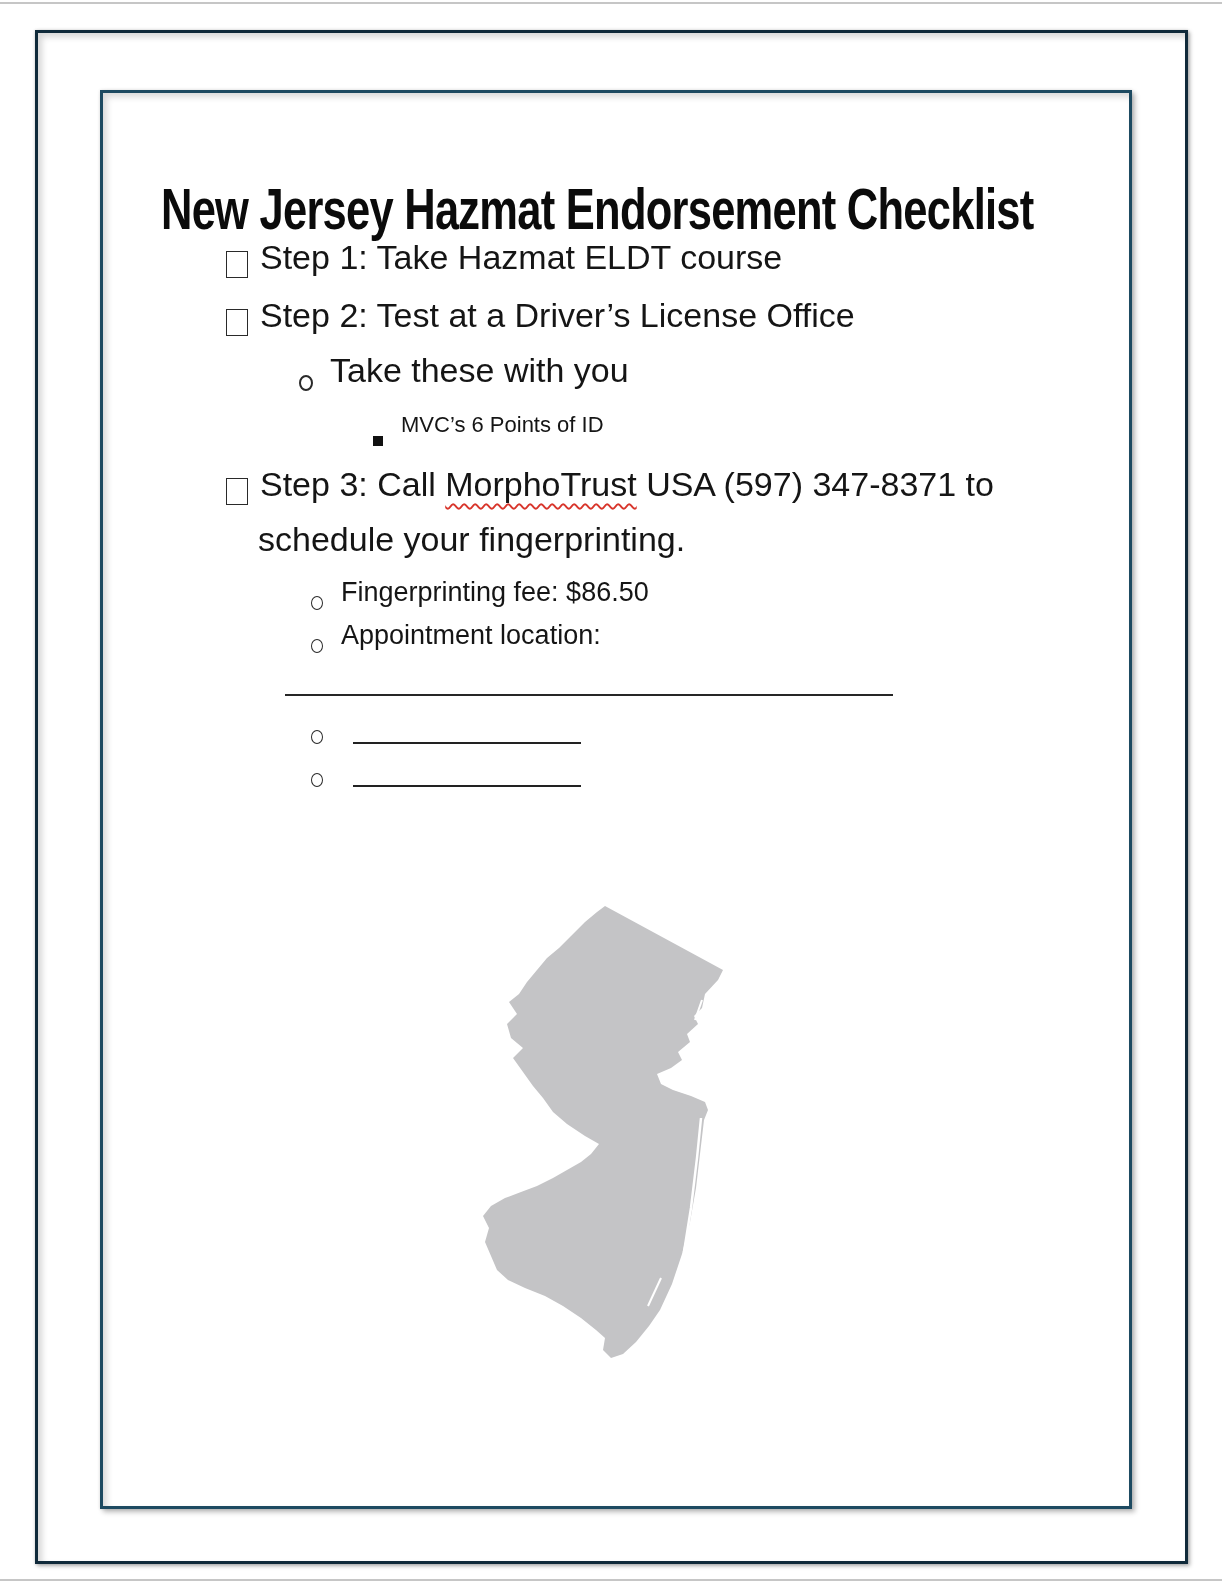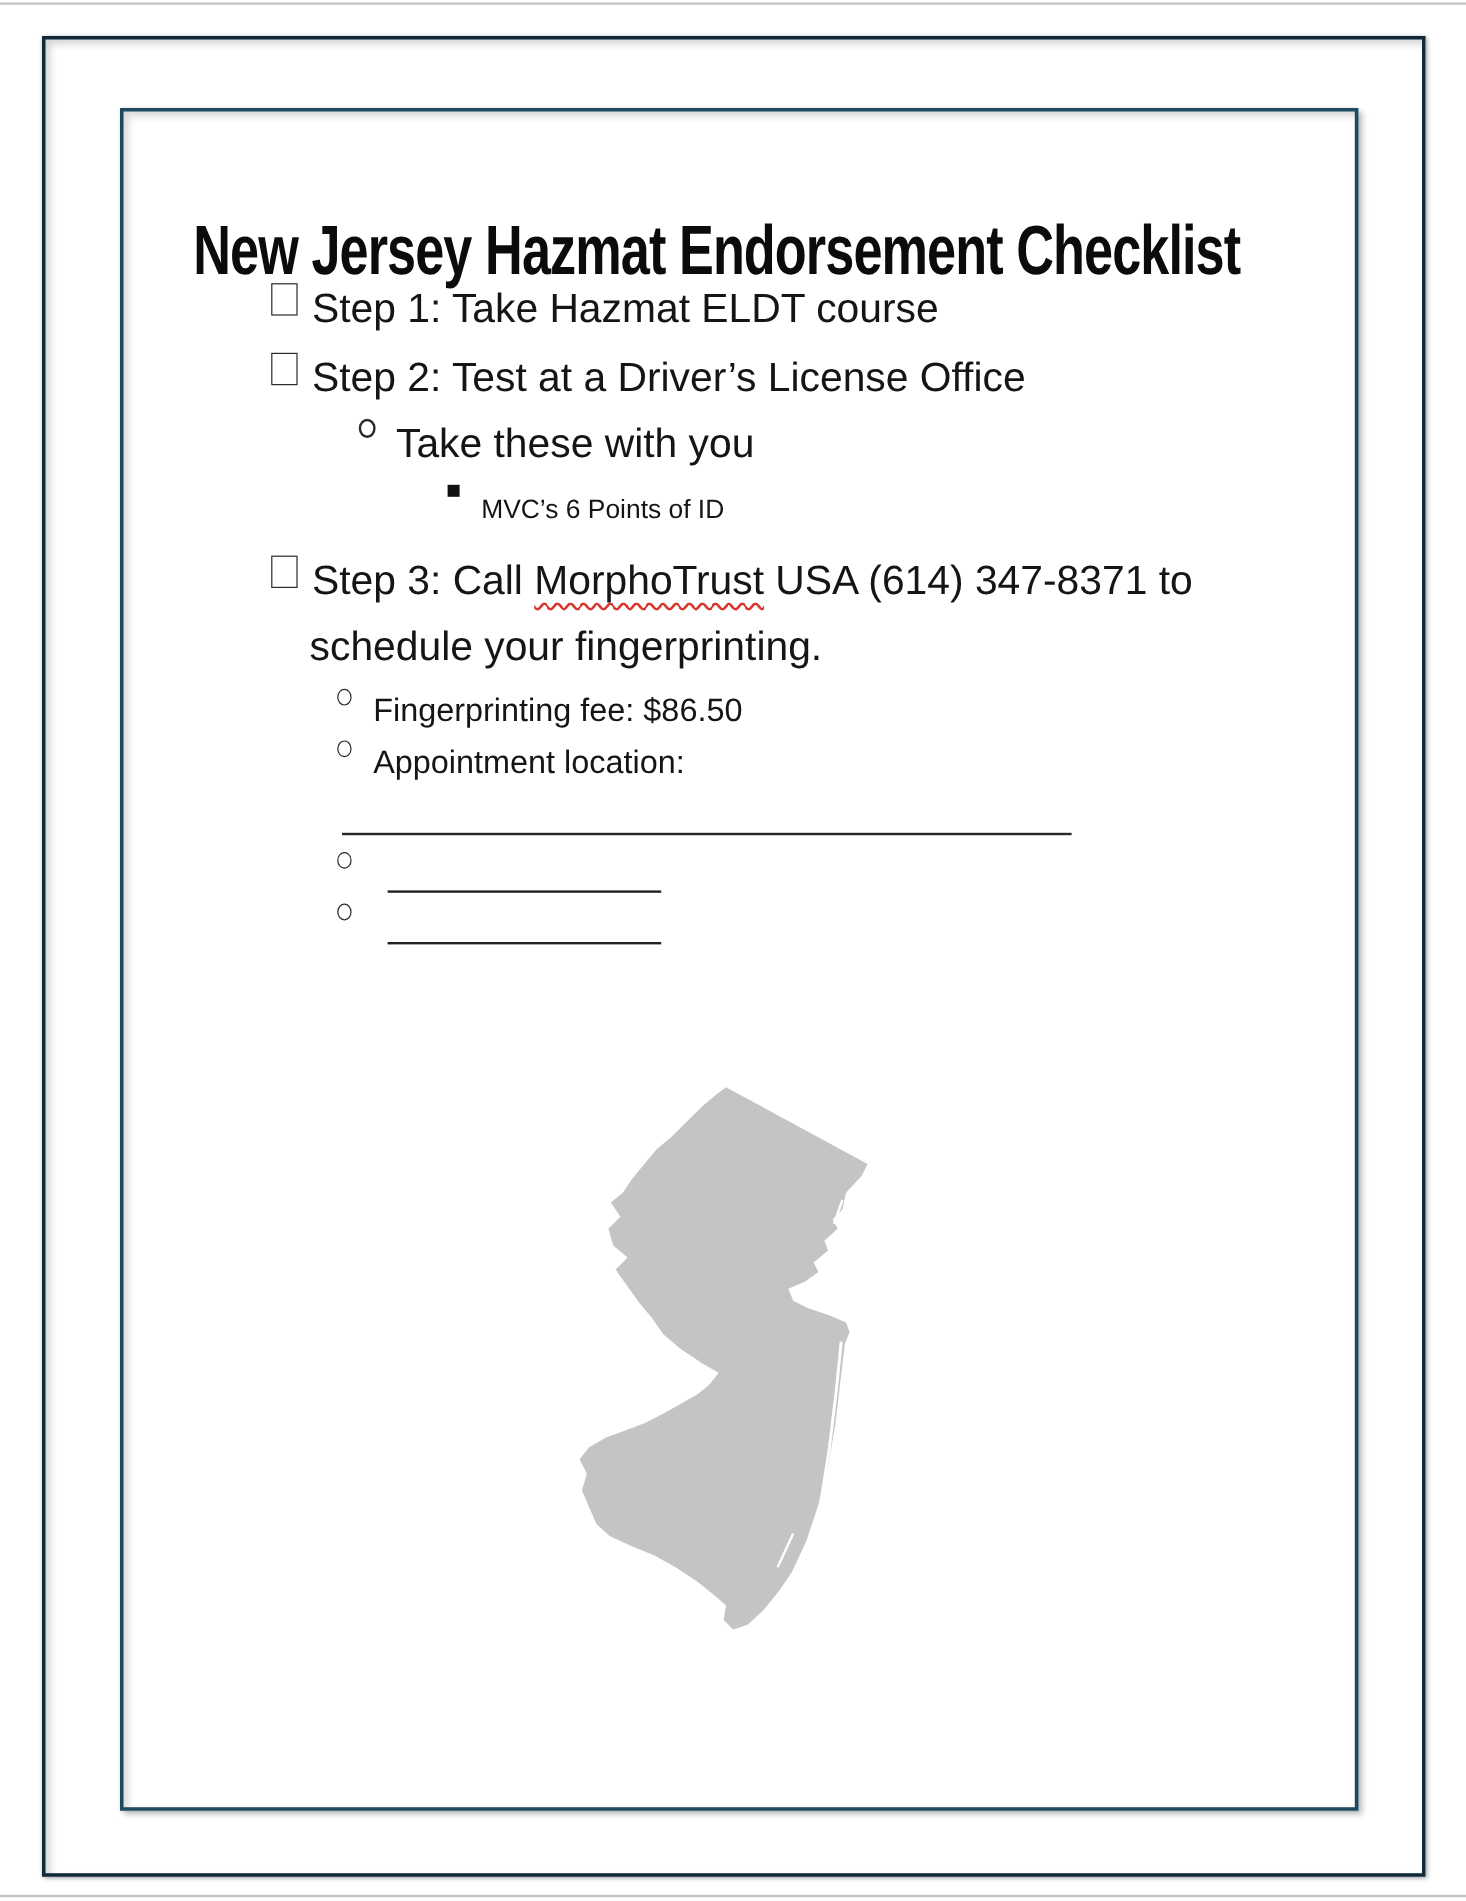--- a/index.html
+++ b/index.html
@@ -50,28 +50,28 @@
   .doc-title .condense {
     display: inline-block;
     transform: scaleX(0.75);
     transform-origin: 0 50%;
     letter-spacing: -1px;
   }
 
   .row {
     position: absolute;
     display: flex;
-    align-items: flex-start;
+    align-items: flex-end;
     white-space: nowrap;
     padding-left: 46px;
   }
   .row.step  { left: 180px; font-size: 34px; line-height: 42px; }
   .row.sub   { left: 253px; font-size: 34px; line-height: 42px; }
   .row.sub2  { left: 327px; font-size: 22px; line-height: 42px; }
-  .row.small { left: 235px; font-size: 27px; line-height: 36px; }
+  .row.small { left: 265px; font-size: 27px; line-height: 36px; }
   .row.cont  { left: 212px; font-size: 34px; line-height: 42px; }
 
   .checkbox {
     flex: none;
     width: 20px; height: 25px;
     border: 1.5px solid #2a2a2a;
     margin-right: 12px;
     background: #fff;
   }
   .circle-bullet {
@@ -149,21 +149,21 @@
   <span>Take these with you</span>
 </div>
 
 <div class="row sub2" style="top:404px">
   <span class="square-bullet"></span>
   <span>MVC’s 6 Points of ID</span>
 </div>
 
 <div class="row step" style="top:463px">
   <span class="checkbox"></span>
-  <span><span>Step 3: Call </span><span class="misspelled">MorphoTrust</span><span> USA (614) 347-8371 to</span></span>
+  <span><span>Step 3: Call </span><span class="misspelled">MorphoTrust</span><span> USA (597) 347-8371 to</span></span>
 </div>
 
 <div class="row cont" style="top:518px">
   <span>schedule your fingerprinting.</span>
 </div>
 
 <div class="row small" style="top:574px">
   <span class="circle-bullet tiny"></span>
   <span>Fingerprinting fee: $86.50</span>
 </div>

